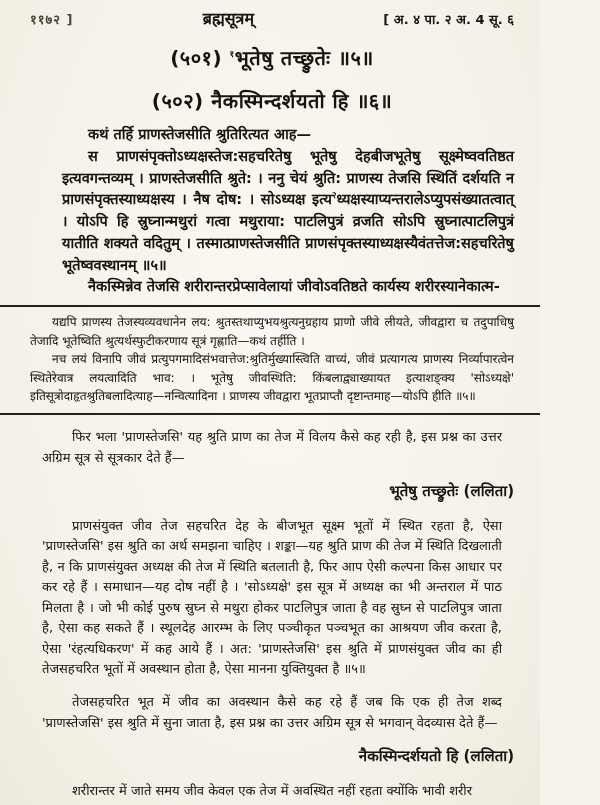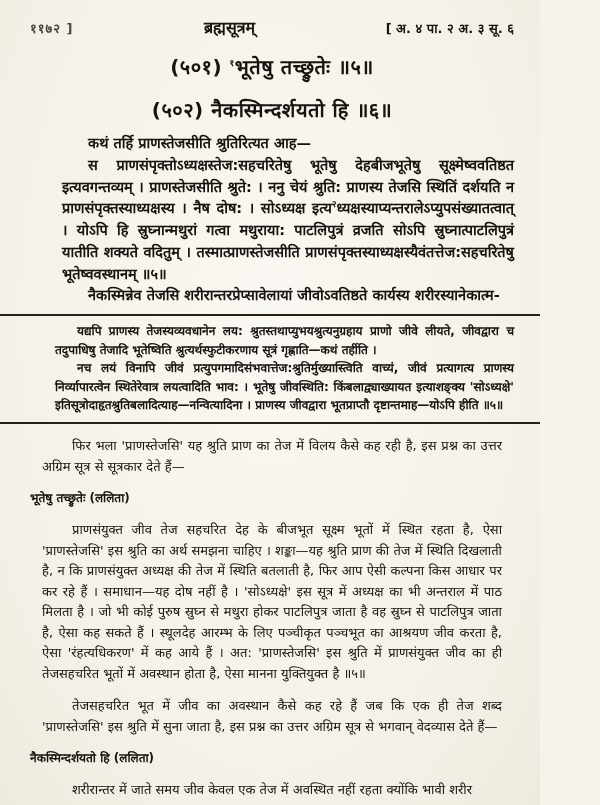--- a/index.html
+++ b/index.html
@@ -6,21 +6,21 @@
   body {
     width: 600px; height: 805px;
     background: #f6f3ec;
     color: #17130e;
     font-family: "DejaVu Sans", sans-serif;
     overflow: hidden;
   }
   .page {
     box-sizing: border-box;
     width: 540px; height: 805px;
-    padding: 16px 0 8px 0;
+    padding: 7px 0 8px 0;
     background:
       radial-gradient(ellipse at 50% 40%, #faf8f2 0%, #f4f1e8 70%, #eeeade 100%);
   }
   .inner { padding: 0 26px 0 30px; }
 
   
   .header {
     display: flex; justify-content: space-between; align-items: baseline;
     font-size: 13px; font-weight: 700;
     padding: 0 26px 0 30px;
@@ -47,35 +47,34 @@
   .bhashya p { margin: 0; text-indent: 26px; }
 
   
   .rule {
     border: none; border-top: 2px solid #262017;
     margin: 7px 0 6px 0;
   }
 
   
   .commentary {
-    font-size: 12px; font-weight: 700; line-height: 1.55;
+    font-size: 12px; font-weight: 400; line-height: 1.55;
     text-align: justify;
-    margin-left: 25px;
   }
   .commentary p { margin: 0; text-indent: 22px; }
 
   
   .hindi {
     font-size: 13px; font-weight: 500; line-height: 1.58;
     text-align: justify;
   }
   .hindi p { margin: 12px; text-indent: 30px; }
   .hindi .sutra-heading {
-    text-align: left; text-indent: 0;
-    font-weight: 700; font-size: 12px;
+    text-align: right; text-indent: 0;
+    font-weight: 700; font-size: 15px;
     margin: 2px 0 2px 0;
   }
 
   
   .footnote-rule {
     border: none; border-top: 2px solid #262017;
     margin: 6px 0 5px 0;
   }
   .footnotes {
     display: flex; gap: 34px;
@@ -85,21 +84,21 @@
   .footnotes .fn { white-space: nowrap; }
 </style>
 </head>
 <body>
 
 <div class="page">
 
   <div class="header">
     <span class="page-num">११७२ ]</span>
     <span class="book-title">ब्रह्मसूत्रम्</span>
-    <span class="chap-ref">[ अ. ४ पा. २ अ. ३ सू. ६</span>
+    <span class="chap-ref">[ अ. ४ पा. २ अ. 4 सू. ६</span>
   </div>
 
   <div class="sutra-block inner">
     <div class="sutra-line">
       <span>(५०१)</span>
       <sup class="fn-mark">१</sup><span>भूतेषु तच्छ्रुतेः</span>
       <span>॥५॥</span>
     </div>
     <div class="sutra-line">
       <span>(५०२)</span>

